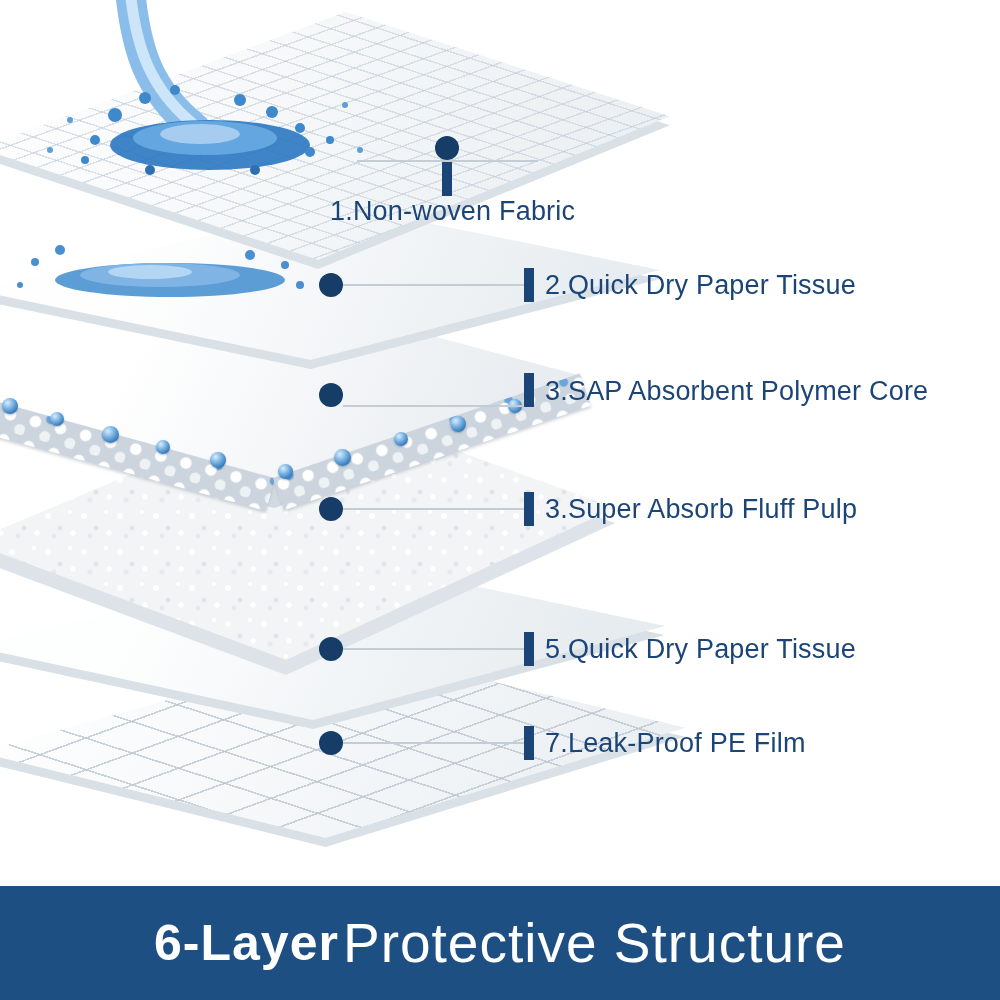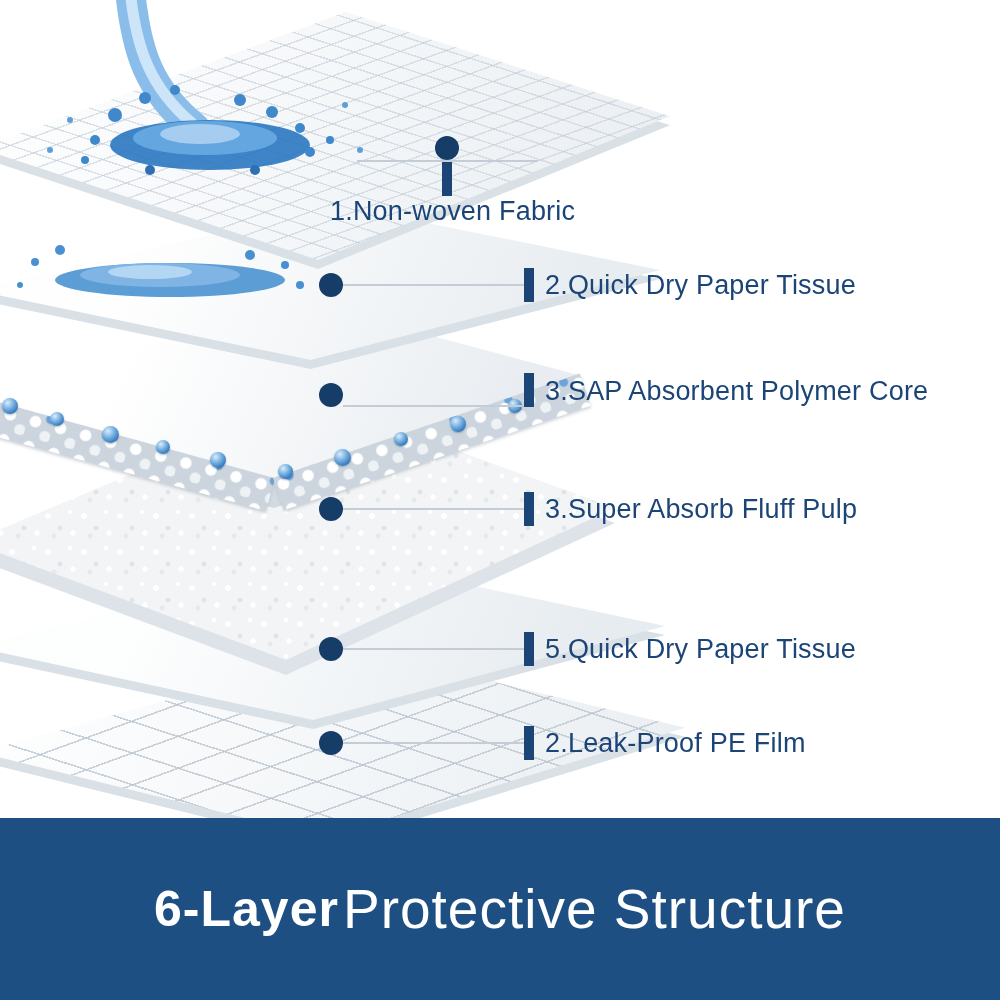--- a/index.html
+++ b/index.html
@@ -80,21 +80,21 @@
   .callout { position:absolute; left:319px; height:36px; display:flex; align-items:center; z-index:9; }
   .dot { width:24px; height:24px; border-radius:50%; background:#163c68; flex:0 0 auto; }
   .lead { width:181px; height:2px; background:#c4cdd5; flex:0 0 auto; }
   .tag-bar { width:10px; height:34px; background:#1c4577; flex:0 0 auto; }
   .tag-text { margin-left:11px; font-size:27px; color:#1c4577; white-space:nowrap; letter-spacing:0.2px; }
   .c1 { top:136px;flex-direction:column; } .c2 { top:267px; } .c3 { top:371px;align-items:flex-end; }
   .c4 { top:491px; } .c5 { top:611px;margin-top:20px; } .c6 { top:725px; }
 
   
   .banner {
-    position:absolute; left:0; bottom:0; width:1000px; height:182px; z-index:10;
+    position:absolute; left:0; bottom:0; width:1000px; height:114px; z-index:10;
     background:#1e4f83; display:flex; align-items:center; justify-content:center;
   }
   .banner-bold { color:#ffffff; font-size:50px; font-weight:800; letter-spacing:1px; }
   .banner-rest { color:#ffffff; font-size:55px; font-weight:500; margin-left:4px; letter-spacing:1px; }
 </style>
 </head>
 <body>
 
 <div class="stage">
 
@@ -203,21 +203,21 @@
   <div class="callout c5">
     <span class="dot"></span>
     <span class="lead"></span>
     <span class="tag-bar"></span>
     <span class="tag-text">5.Quick Dry Paper Tissue</span>
   </div>
   <div class="callout c6">
     <span class="dot"></span>
     <span class="lead"></span>
     <span class="tag-bar"></span>
-    <span class="tag-text">2.Leak-Proof PE Film</span>
+    <span class="tag-text">7.Leak-Proof PE Film</span>
   </div>
 
   <div class="banner">
     <span class="banner-bold">6-Layer</span>
     <span class="banner-rest">Protective Structure</span>
   </div>
 
 </div>
 
 </body></html>

